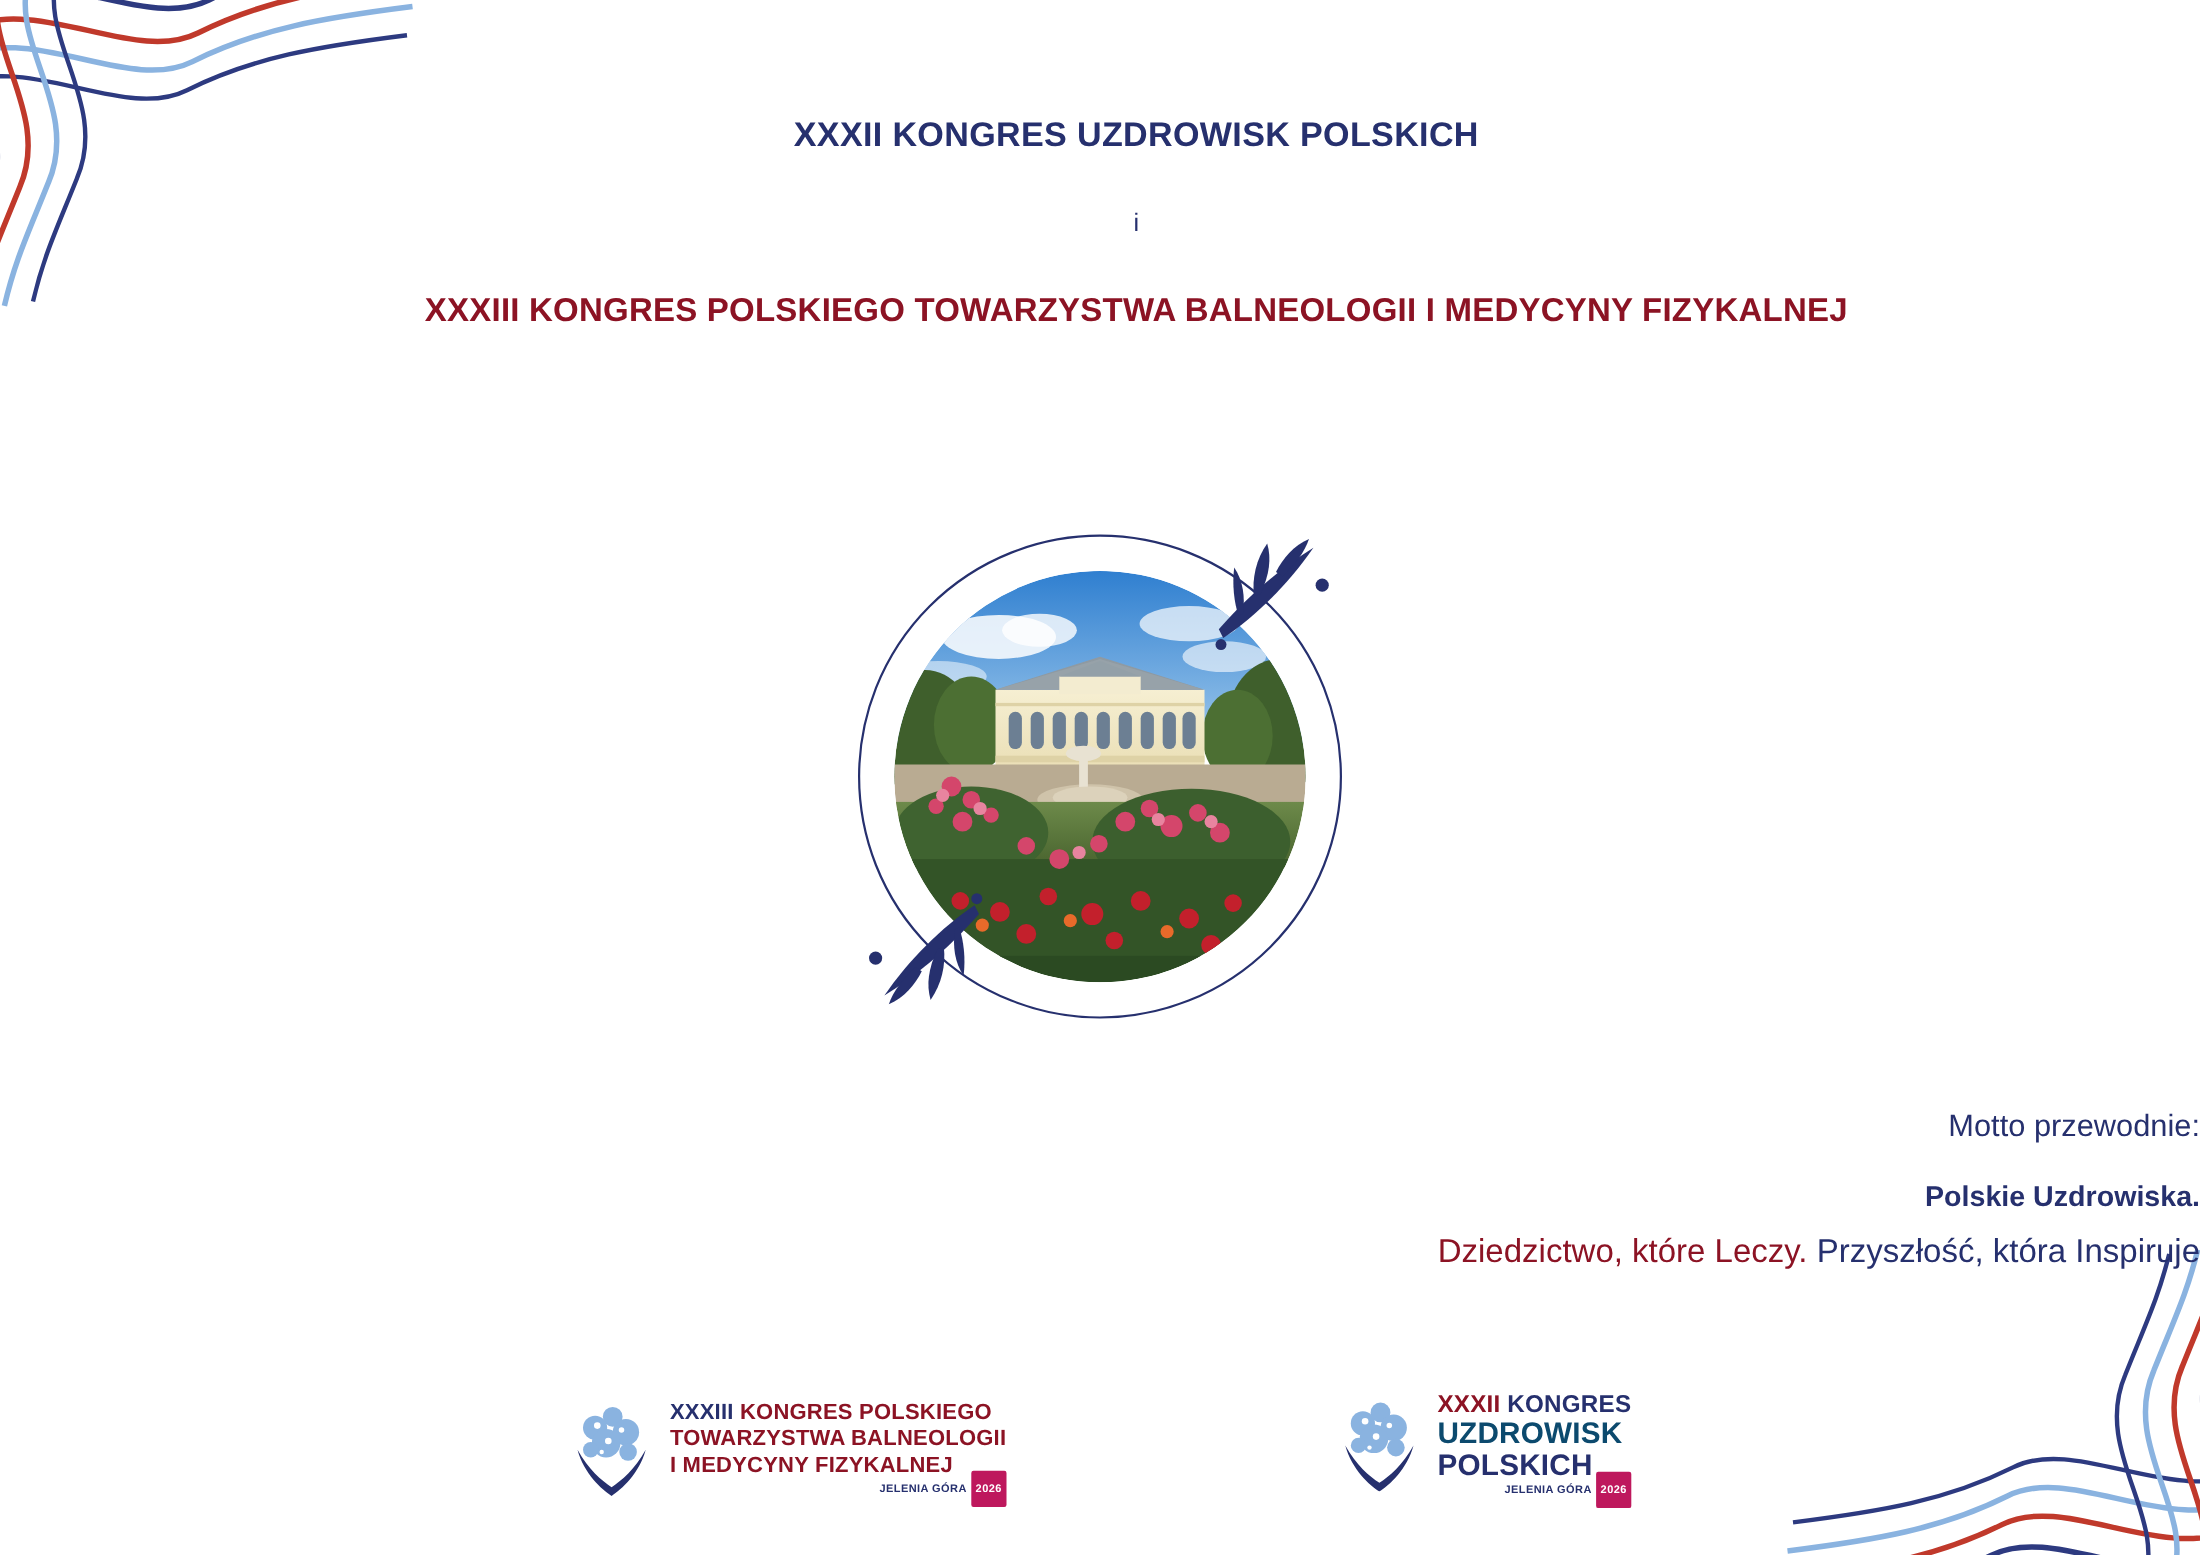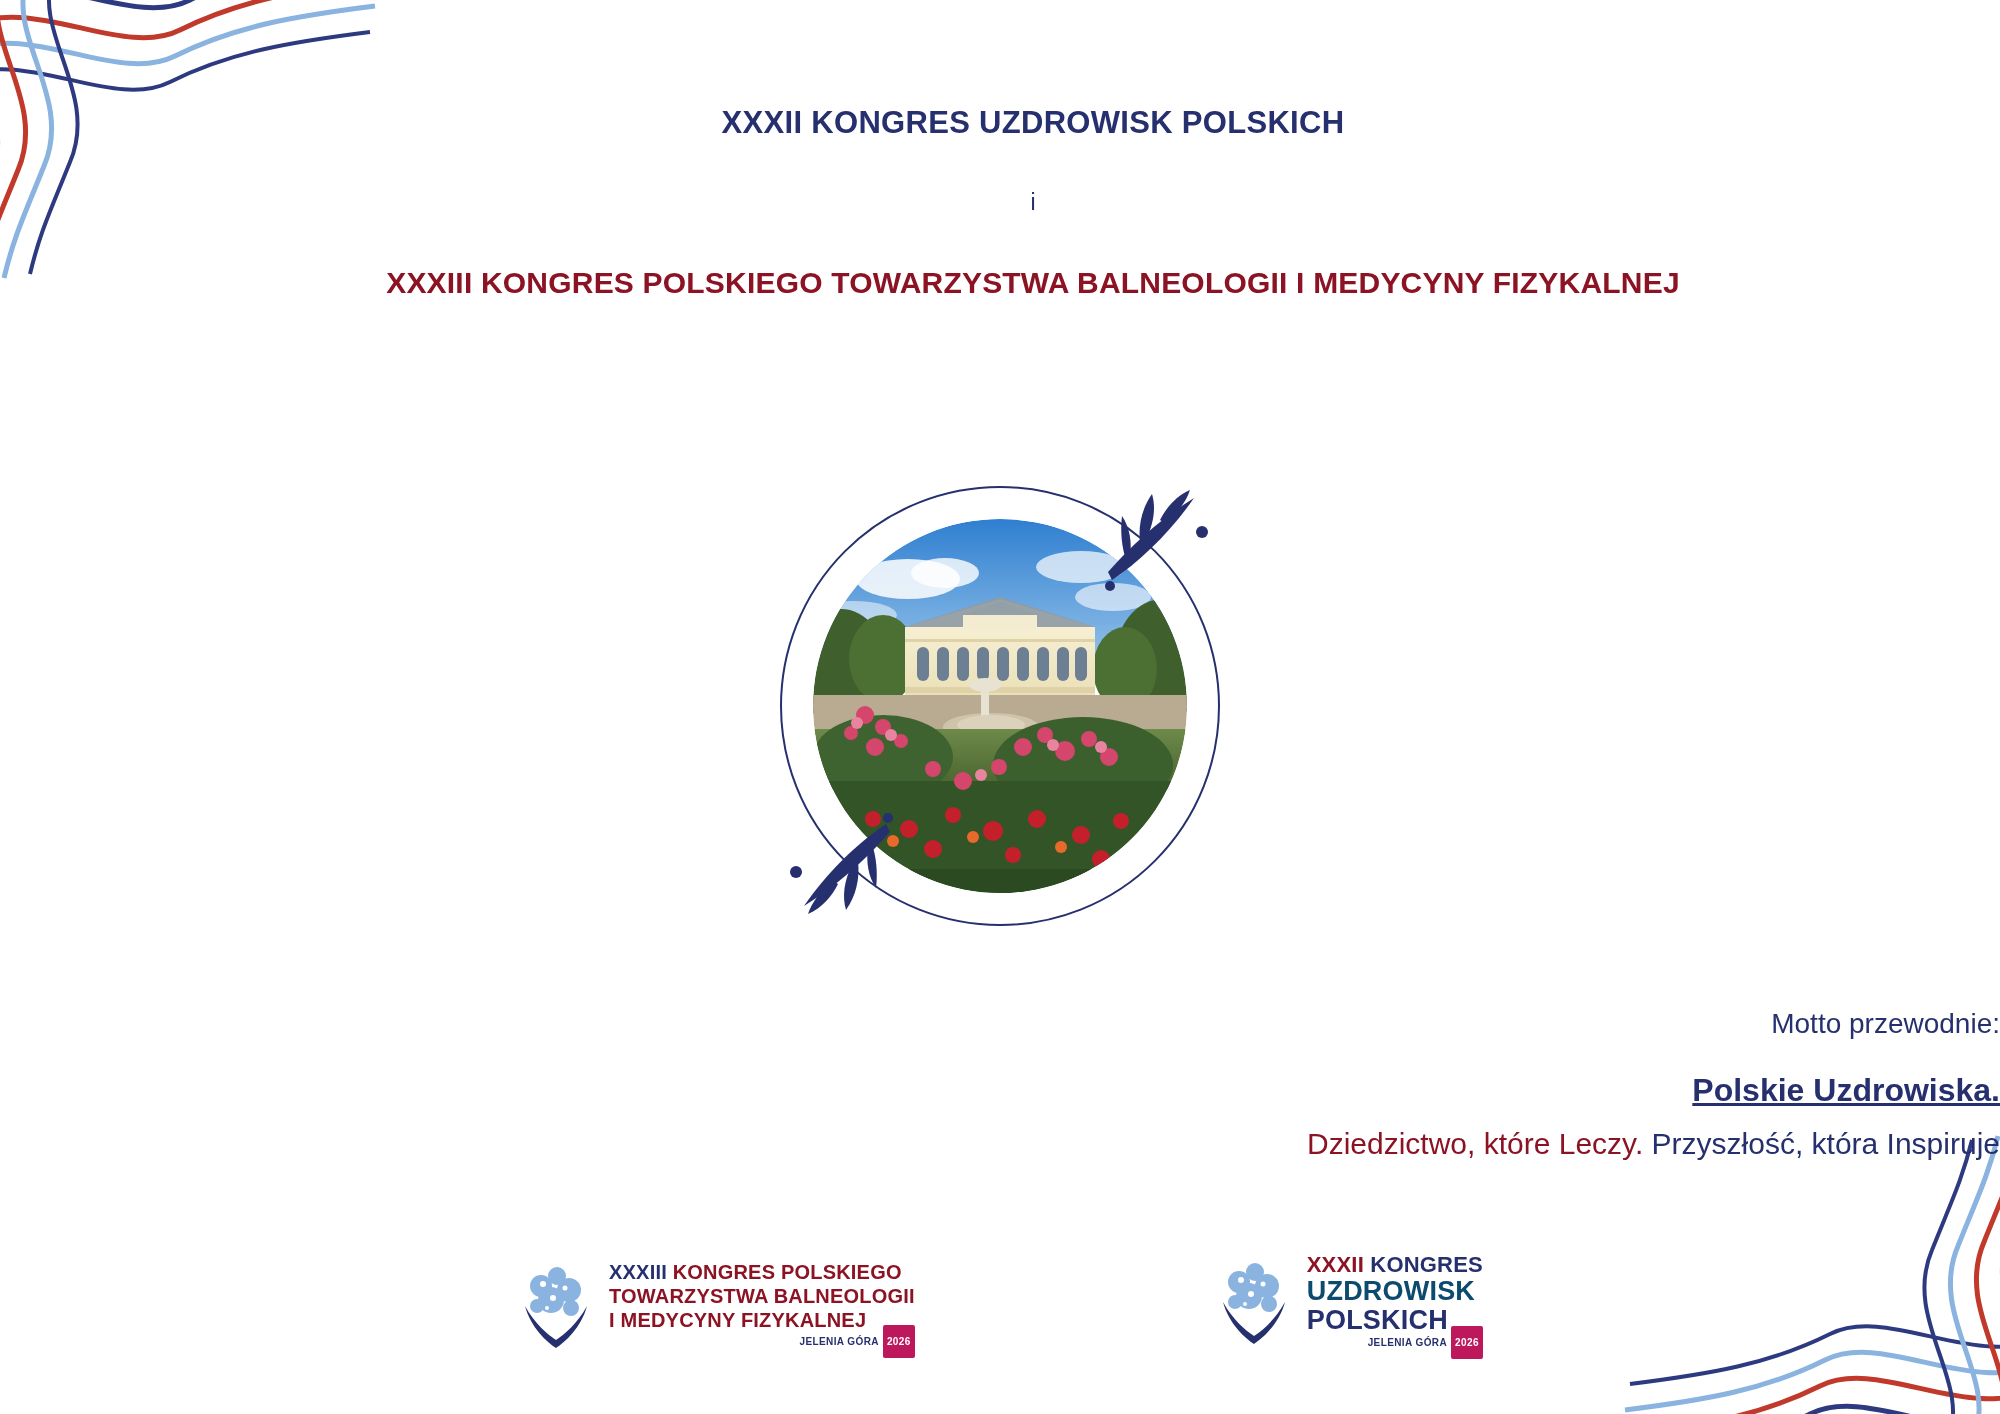--- a/index.html
+++ b/index.html
@@ -112,38 +112,37 @@
     width: 100%;
     text-align: right;
   }
   .motto-lead {
     font-size: 28px;
     color: #26306e;
     font-weight: normal;
     margin: 0;
   }
   .motto-line1 {
-    font-size: 32px;
+    font-size: 26px;
     font-weight: bold;
     color: #26306e;
     margin: 32px 0 4px 0;
-    text-decoration: underline;
   }
   .motto-line2 {
     font-size: 30px;
     font-weight: normal;
     margin: 18px 0 0 0;
   }
   .motto-line2 .dark-red { color: #8c1324; }
   .motto-line2 .navy { color: #26306e; }
 
   
   .footer-logos {
     position: absolute;
-    bottom: 66px;
+    bottom: 54px;
     left: 0;
     width: 100%;
     display: flex;
     justify-content: center;
     align-items: flex-end;
     gap: 300px;
   }
   .logo {
     display: flex;
     align-items: center;

